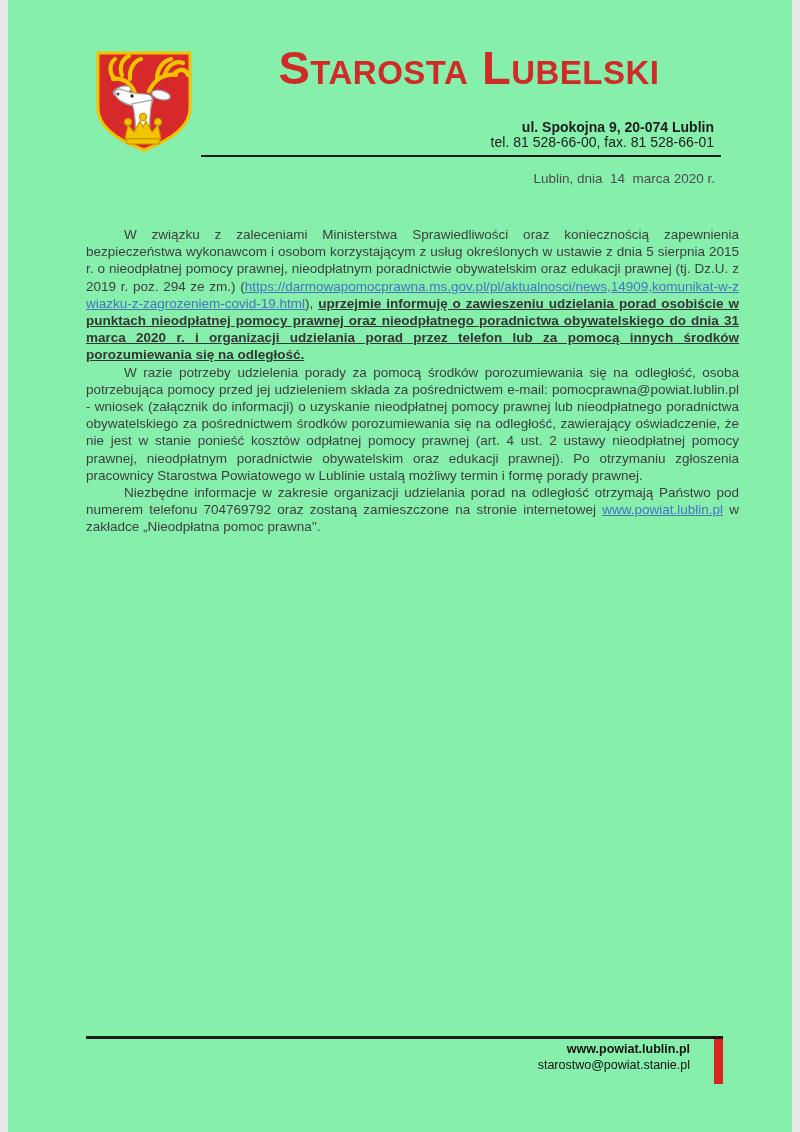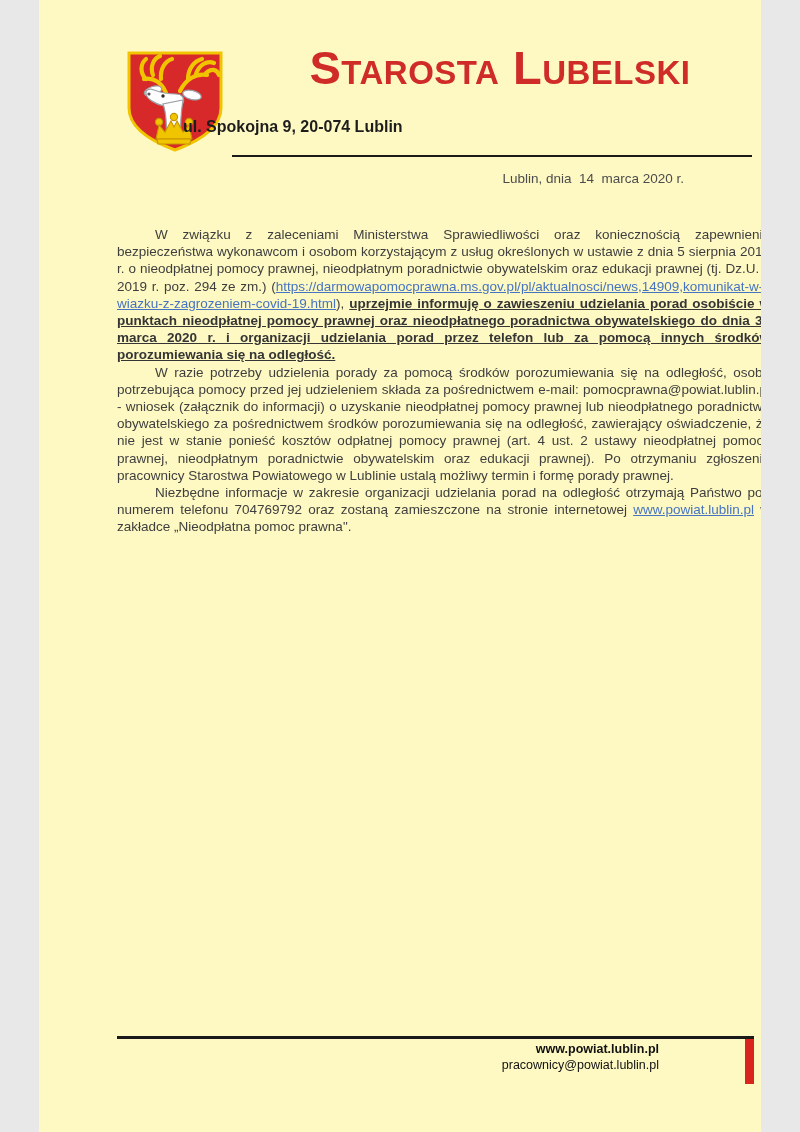--- a/index.html
+++ b/index.html
@@ -8,43 +8,43 @@
     --accent-red:#d8261f;
     --crest-red:#d7282a;
     --crest-gold:#f1c400;
     --crest-gold-dark:#c79400;
     --body-ink:#3e3e3e;
     --rule-ink:#1a1a1a;
   }
   html,body{margin:0;padding:0;background:#e8e8e8;}
   .page{
     position:relative;
-    width:722px;height:1132px;
+    width:784px;height:1132px;
     margin:0 auto;
-    background:#fef9c3;
+    background:#86efac;
     font-family:"Liberation Sans", sans-serif;
     overflow:hidden;
   }
   
   .crest{position:absolute;left:83px;top:46px;width:106px;height:112px;}
   .shield{fill:var(--crest-red);stroke:var(--crest-gold);stroke-width:3;}
   .antler{fill:none;stroke:var(--crest-gold);stroke-width:4.2;stroke-linecap:round;}
   .deer-white{fill:#ffffff;stroke:#9aa0a6;stroke-width:1.2;}
   .crown{fill:var(--crest-gold);stroke:var(--crest-gold-dark);stroke-width:1.1;}
   .page-title{
     position:absolute;left:192px;top:44px;width:538px;
     text-align:center;white-space:nowrap;
     font-variant:small-caps;
     font-weight:bold;
     font-size:47px;line-height:1.0;letter-spacing:0.5px;
     color:var(--title-red);
   }
   .address{
-    position:absolute;left:144px;top:120px;width:546px;
-    text-align:left;font-size:16px;line-height:14.5px;color:#1d1d1d;
+    position:absolute;left:160px;top:120px;width:546px;
+    text-align:right;font-size:14px;line-height:14.5px;color:#1d1d1d;
   }
   .address .addr1{font-weight:bold;}
   .header-rule{position:absolute;left:193px;top:155px;width:520px;height:2px;background:var(--rule-ink);}
   
   .dateline{
     position:absolute;top:171px;right:77px;
     font-size:13.5px;color:#4c4c4c;white-space:pre;
   }
   
   .body-text{
@@ -105,32 +105,33 @@
       <circle cx="67" cy="76" r="3.6"></circle>
       <path d="M34,93 L70,93 L67,79 L61,86 L55,75 L52,81 L49,75 L43,86 L37,79 Z"></path>
       <path d="M35,93 L69,93 L68,98 L36,98 Z"></path>
     </g>
   </svg>
 
   <div class="page-title">Starosta Lubelski</div>
 
   <div class="address">
     <div class="addr1">ul. Spokojna 9, 20-074 Lublin</div>
+    <div class="addr2">tel. 81 528-66-00, fax. 81 528-66-01</div>
   </div>
 
   <div class="header-rule"></div>
 
   <div class="dateline">Lublin, dnia  14  marca 2020 r.</div>
 
   <main class="body-text">
     <p><span>W związku z zaleceniami Ministerstwa Sprawiedliwości oraz koniecznością zapewnienia bezpieczeństwa wykonawcom i osobom korzystającym z usług określonych w ustawie z dnia 5 sierpnia 2015 r. o nieodpłatnej pomocy prawnej, nieodpłatnym poradnictwie obywatelskim oraz edukacji prawnej (tj. Dz.U. z 2019 r. poz. 294 ze zm.) (</span><a class="link">https://darmowapomocprawna.ms.gov.pl/pl/aktualnosci/news,14909,komunikat-w-zwiazku-z-zagrozeniem-covid-19.html</a><span>), </span><span class="emph">uprzejmie informuję o zawieszeniu udzielania porad osobiście w punktach nieodpłatnej pomocy prawnej oraz nieodpłatnego poradnictwa obywatelskiego do dnia 31 marca 2020 r. i organizacji udzielania porad przez telefon lub za pomocą innych środków porozumiewania się na odległość.</span></p>
     <p>W razie potrzeby udzielenia porady za pomocą środków porozumiewania się na odległość, osoba potrzebująca pomocy przed jej udzieleniem składa za pośrednictwem e-mail: pomocprawna@powiat.lublin.pl - wniosek (załącznik do informacji) o uzyskanie nieodpłatnej pomocy prawnej lub nieodpłatnego poradnictwa obywatelskiego za pośrednictwem środków porozumiewania się na odległość, zawierający oświadczenie, że nie jest w stanie ponieść kosztów odpłatnej pomocy prawnej (art. 4 ust. 2 ustawy nieodpłatnej pomocy prawnej, nieodpłatnym poradnictwie obywatelskim oraz edukacji prawnej). Po otrzymaniu zgłoszenia pracownicy Starostwa Powiatowego w Lublinie ustalą możliwy termin i formę porady prawnej.</p>
     <p><span>Niezbędne informacje w zakresie organizacji udzielania porad na odległość otrzymają Państwo pod numerem telefonu 704769792 oraz zostaną zamieszczone na stronie internetowej </span><a class="link link-inline">www.powiat.lublin.pl</a><span> w zakładce „Nieodpłatna pomoc prawna".</span></p>
   </main>
 
   <div class="footer-rule"></div>
   <div class="footer-contact">
     <div class="f1">www.powiat.lublin.pl</div>
-    <div class="f2">pracownicy@powiat.lublin.pl</div>
+    <div class="f2">starostwo@powiat.stanie.pl</div>
   </div>
   <div class="red-bar"></div>
 
 </div>
 
 </body></html>

